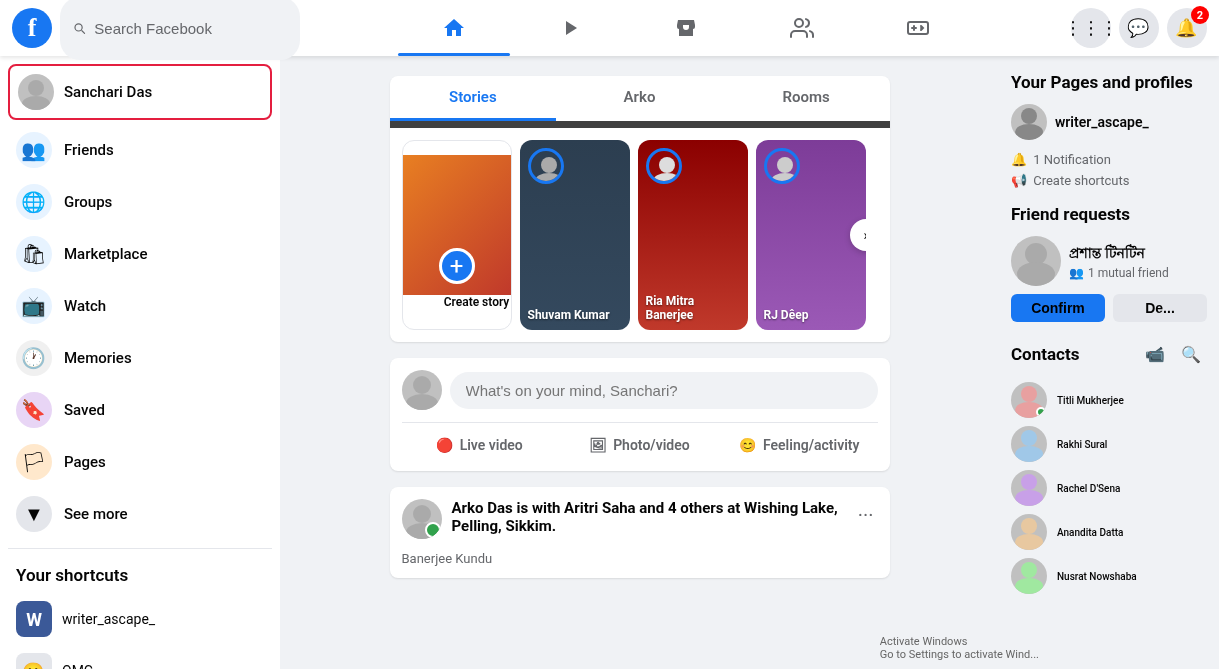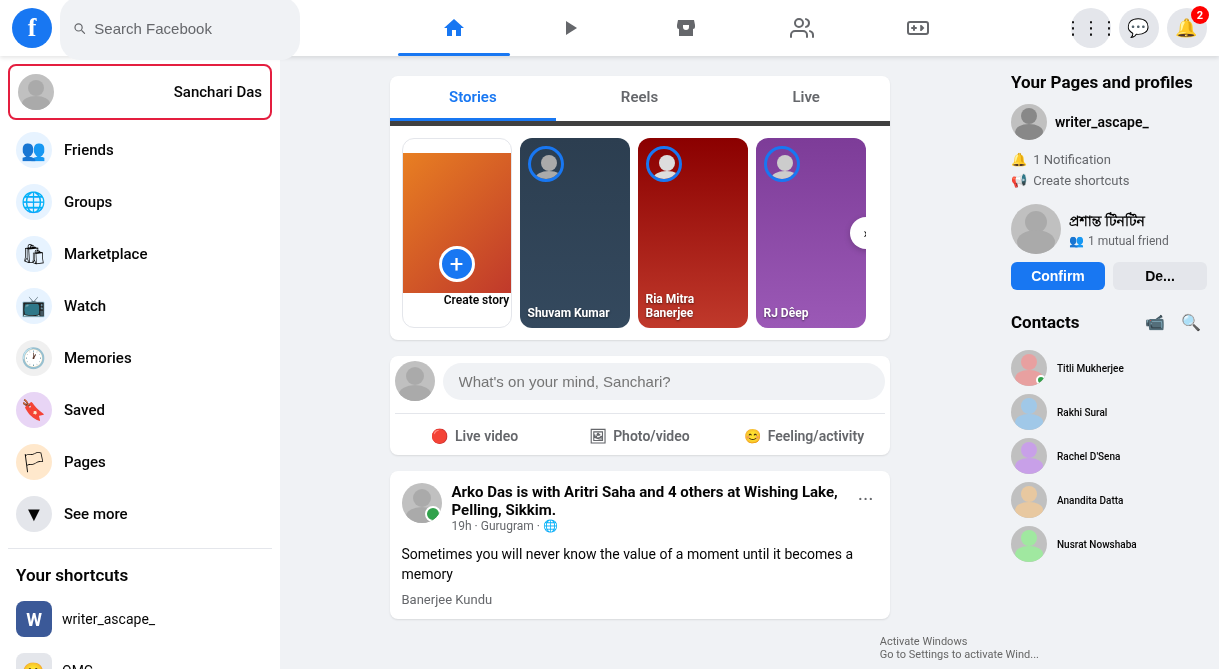--- a/index.html
+++ b/index.html
@@ -52,21 +52,20 @@
 
     
     .left-sidebar {
       width: 280px; flex-shrink: 0; overflow-y: auto; padding: 8px 8px;
       background: #fff; height: 100%;
     }
     .sidebar-user {
       display: flex; align-items: center; gap: 10px; padding: 8px;
       border-radius: 8px; cursor: pointer; border: 2px solid #e41e3f;
       margin-bottom: 4px;
-      justify-content: space-between;
     }
     .sidebar-avatar { width: 36px; height: 36px; border-radius: 50%; background: #c0c0c0; overflow: hidden; display: flex; align-items: center; justify-content: center; }
     .sidebar-item {
       display: flex; align-items: center; gap: 12px; padding: 8px;
       border-radius: 8px; cursor: pointer;
     }
     .sidebar-icon { width: 36px; height: 36px; border-radius: 50%; display: flex; align-items: center; justify-content: center; font-size: 20px; flex-shrink: 0; }
     .sidebar-label { font-size: 15px; font-weight: 500; }
     .sidebar-divider { height: 1px; background: #e4e6eb; margin: 8px 0; }
     .sidebar-section-title { font-size: 17px; font-weight: 600; padding: 8px; color: #050505; }
@@ -74,21 +73,21 @@
     .shortcut-icon { width: 36px; height: 36px; border-radius: 8px; background: #e4e6eb; display: flex; align-items: center; justify-content: center; font-size: 18px; }
 
     
     .center-feed { flex: 1; overflow-y: auto; padding: 20px 20px; display: flex; flex-direction: column; align-items: center; gap: 16px; }
 
     
     .stories-card {
       background: #fff; border-radius: 8px; box-shadow: 0 1px 2px rgba(0,0,0,0.1);
       width: 100%; max-width: 500px; padding: 0;
     }
-    .stories-tabs { display: flex; border-bottom: 5px solid #404040; }
+    .stories-tabs { display: flex; border-bottom: 7px solid #404040; }
     .story-tab {
       flex: 1; padding: 12px; text-align: center; cursor: pointer; font-size: 15px;
       font-weight: 600; color: #65676b; border-bottom: 3px solid transparent;
     }
     .story-tab.active { color: #1877f2; border-bottom-color: #1877f2; }
     .stories-row { display: flex; gap: 8px; padding: 12px; overflow: hidden; }
     .story-card {
       width: 110px; height: 190px; border-radius: 12px; overflow: hidden; position: relative;
       flex-shrink: 0; cursor: pointer;
     }
@@ -104,21 +103,21 @@
     .story-user-name { position: absolute; bottom: 8px; left: 8px; right: 4px; font-size: 12px; font-weight: 700; color: #fff; text-shadow: 0 1px 2px rgba(0,0,0,0.5); }
     .story-next-btn {
       position: absolute; right: -16px; top: 50%; transform: translateY(-50%);
       width: 32px; height: 32px; border-radius: 50%; background: #fff; box-shadow: 0 2px 6px rgba(0,0,0,0.2);
       display: flex; align-items: center; justify-content: center; cursor: pointer; z-index: 5;
     }
 
     
     .post-box {
       background: #fff; border-radius: 8px; box-shadow: 0 1px 2px rgba(0,0,0,0.1);
-      width: 100%; max-width: 500px; padding: 5px;
+      width: 100%; max-width: 500px; padding: 12px;
     }
     .post-input-row { display: flex; align-items: center; gap: 8px; margin-bottom: 12px; }
     .post-avatar { width: 40px; height: 40px; border-radius: 50%; background: #c0c0c0; flex-shrink: 0; overflow: hidden; }
     .post-input {
       flex: 1; background: #f0f2f5; border: none; border-radius: 20px; padding: 10px 16px;
       font-size: 15px; color: #65676b; cursor: pointer; outline: none;
     }
     .post-actions { display: flex; gap: 4px; border-top: 1px solid #e4e6eb; padding-top: 8px; }
     .post-action-btn {
       flex: 1; display: flex; align-items: center; justify-content: center; gap: 6px;
@@ -149,21 +148,21 @@
     .create-promo { font-size: 13px; color: #65676b; cursor: pointer; display: flex; align-items: center; gap: 6px; }
     .friend-requests-section { margin-top: 16px; }
     .friend-req-item { margin-bottom: 12px; }
     .friend-req-header { display: flex; align-items: center; gap: 8px; margin-bottom: 8px; }
     .friend-req-avatar { width: 50px; height: 50px; border-radius: 50%; background: #c0c0c0; overflow: hidden; flex-shrink: 0; }
     .friend-req-info { flex: 1; }
     .friend-req-name { font-size: 14px; font-weight: 700; }
     .friend-req-mutual { font-size: 12px; color: #65676b; display: flex; align-items: center; gap: 4px; }
     .friend-req-actions { display: flex; gap: 8px; }
     .btn-confirm {
-      flex: 1; padding: 6px 12px; background: #1877f2; color: #ffffff; border: none;
+      flex: 1; padding: 6px 12px; background: #1877f2; color: #000000; border: none;
       border-radius: 6px; font-size: 14px; font-weight: 600; cursor: pointer;
     }
     .btn-delete {
       flex: 1; padding: 6px 12px; background: #e4e6eb; color: #050505; border: none;
       border-radius: 6px; font-size: 14px; font-weight: 600; cursor: pointer;
     }
     .contacts-section { margin-top: 16px; }
     .contacts-header { display: flex; align-items: center; margin-bottom: 8px; }
     .contacts-title { flex: 1; font-size: 17px; font-weight: 700; }
     .contacts-icons { display: flex; gap: 4px; }
@@ -297,22 +296,22 @@
       <span>OMG</span>
     </div>
 
   </aside>
 
   <main class="center-feed">
 
     <div class="stories-card">
       <div class="stories-tabs">
         <div class="story-tab active">Stories</div>
-        <div class="story-tab">Reels</div>
-        <div class="story-tab">Live</div>
+        <div class="story-tab">Arko</div>
+        <div class="story-tab">Rooms</div>
       </div>
       <div class="stories-row">
 
         <div class="story-card story-create">
           <div style="position:relative; width:100%; height:140px; overflow:hidden;">
             <div style="width:100%;height:100%;background:linear-gradient(135deg,#e87f22,#c0392b);"></div>
           </div>
           <div class="story-add-btn">+</div>
           <span class="story-label" style="position:relative;margin-top:8px;font-size:12px;font-weight:600;color:#050505;">Create story</span>
         </div>
@@ -392,30 +391,23 @@
         <div class="post-user-info">
           <div class="post-user-name">
             <a href="#">Arko Das</a>
             <span> is with </span>
             <a href="#" class="bold">Aritri Saha</a>
             <span> and </span>
             <a href="#" class="bold">4 others</a>
             <span> at </span>
             <a href="#" class="bold">Wishing Lake, Pelling, Sikkim.</a>
           </div>
-          <div class="post-meta">
-            <span>19h</span>
-            <span> · </span>
-            <span>Gurugram</span>
-            <span> · 🌐</span>
-          </div>
         </div>
         <div class="post-more">···</div>
       </div>
-      <div class="post-text">Sometimes you will never know the value of a moment until it becomes a memory</div>
       <div class="post-comment">
         <span>Banerjee Kundu</span>
       </div>
     </div>
 
   </main>
 
   <aside class="right-sidebar">
     <div class="right-section-title">Your Pages and profiles</div>
 
@@ -434,20 +426,21 @@
     <div class="notif-item">
       <span>🔔</span>
       <span>1 Notification</span>
     </div>
     <div class="create-promo">
       <span>📢</span>
       <span>Create shortcuts</span>
     </div>
 
     <div class="friend-requests-section">
+      <div class="right-section-title">Friend requests</div>
       <div class="friend-req-item">
         <div class="friend-req-header">
           <div class="friend-req-avatar">
             <svg width="50" height="50" viewBox="0 0 50 50">
                 <circle cx="25" cy="18" r="11" fill="#aaa"></circle>
                 <ellipse cx="25" cy="38" rx="19" ry="12" fill="#aaa"></ellipse>
               </svg>
           </div>
           <div class="friend-req-info">
             <div class="friend-req-name">প্রশান্ত টিনটিন</div>

